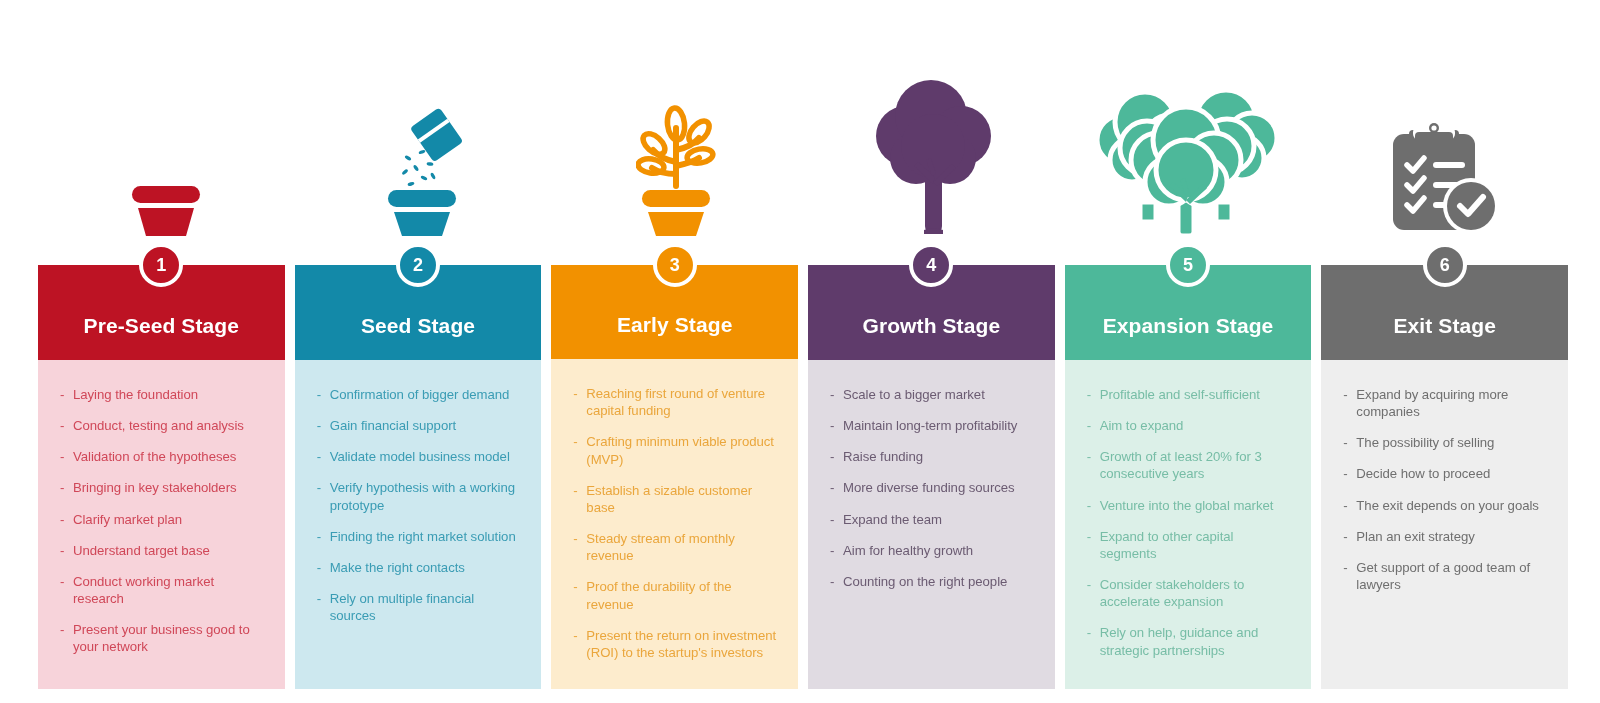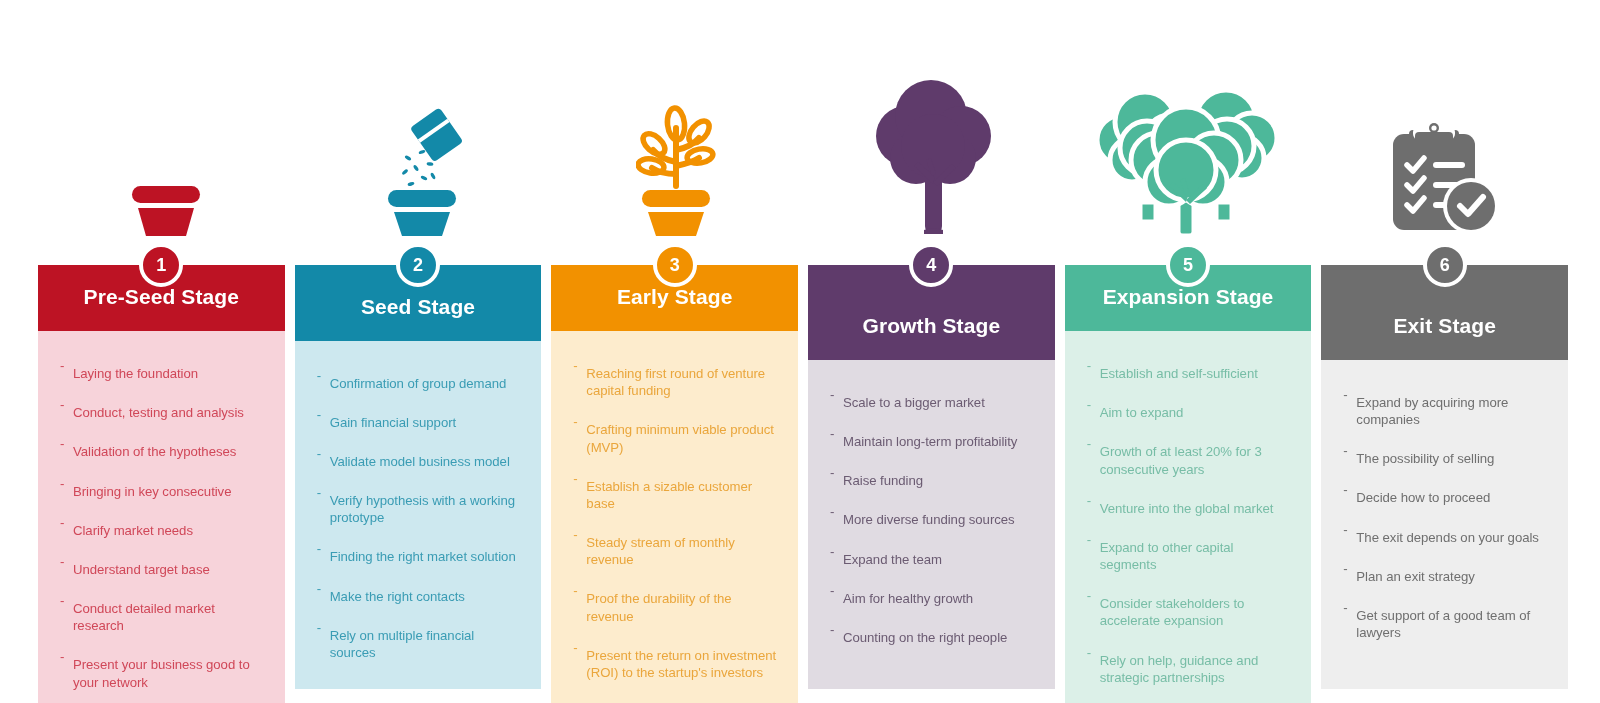--- a/index.html
+++ b/index.html
@@ -56,21 +56,20 @@
     justify-content:center;
     padding-bottom:23px;
   }
   .stage-title {
     color:#ffffff;
     font-size:21px;
     font-weight:bold;
     letter-spacing:0.1px;
     text-align:center;
     line-height:1.1;
-    margin-top:20px;
   }
   .stage-badge {
     position:absolute;
     top:-22px;
     left:50%;
     transform:translateX(-50%);
     width:44px; height:44px;
     border-radius:50%;
     border:4px solid #ffffff;
     display:flex;
@@ -91,21 +90,21 @@
     display:flex;
     font-size:13.2px;
     line-height:1.30;
     margin-bottom:14px;
     letter-spacing:-0.05px;
   }
   .bullet-dash {
     flex:0 0 auto;
     width:13px;
   }
-  .bullet-text { flex:1 1 auto;margin-top:8px; }
+  .bullet-text { flex:1 1 auto; }
 </style>
 </head>
 <body>
 
 <div id="infographic">
 
   <div class="icon-row">
 
     <div class="icon-cell">
       <svg width="76" height="72" viewBox="0 0 76 72">
@@ -259,52 +258,52 @@
         <div class="bullet">
             <span class="bullet-dash">-</span>
             <span class="bullet-text">Conduct, testing and analysis</span>
           </div>
         <div class="bullet">
             <span class="bullet-dash">-</span>
             <span class="bullet-text">Validation of the hypotheses</span>
           </div>
         <div class="bullet">
             <span class="bullet-dash">-</span>
-            <span class="bullet-text">Bringing in key consecutive</span>
-          </div>
-        <div class="bullet">
-            <span class="bullet-dash">-</span>
-            <span class="bullet-text">Clarify market needs</span>
+            <span class="bullet-text">Bringing in key stakeholders</span>
+          </div>
+        <div class="bullet">
+            <span class="bullet-dash">-</span>
+            <span class="bullet-text">Clarify market plan</span>
           </div>
         <div class="bullet">
             <span class="bullet-dash">-</span>
             <span class="bullet-text">Understand target base</span>
           </div>
         <div class="bullet">
             <span class="bullet-dash">-</span>
-            <span class="bullet-text">Conduct detailed market research</span>
+            <span class="bullet-text">Conduct working market research</span>
           </div>
         <div class="bullet">
             <span class="bullet-dash">-</span>
             <span class="bullet-text">Present your business good to your network</span>
           </div>
       </div>
     </div>
 
     <div class="column">
       <div class="stage-header" style="background:#1389a8;">
         <div class="stage-badge" style="background:#1389a8;">
           <span>2</span>
         </div>
         <div class="stage-title">Seed Stage</div>
       </div>
       <div class="stage-body" style="background:#cde8ef;color:#3a9cb4;">
         <div class="bullet">
             <span class="bullet-dash">-</span>
-            <span class="bullet-text">Confirmation of group demand</span>
+            <span class="bullet-text">Confirmation of bigger demand</span>
           </div>
         <div class="bullet">
             <span class="bullet-dash">-</span>
             <span class="bullet-text">Gain financial support</span>
           </div>
         <div class="bullet">
             <span class="bullet-dash">-</span>
             <span class="bullet-text">Validate model business model</span>
           </div>
         <div class="bullet">
@@ -403,21 +402,21 @@
     <div class="column">
       <div class="stage-header" style="background:#4db89a;">
         <div class="stage-badge" style="background:#4db89a;">
           <span>5</span>
         </div>
         <div class="stage-title">Expansion Stage</div>
       </div>
       <div class="stage-body" style="background:#dcf0e8;color:#77bda6;">
         <div class="bullet">
             <span class="bullet-dash">-</span>
-            <span class="bullet-text">Establish and self-sufficient</span>
+            <span class="bullet-text">Profitable and self-sufficient</span>
           </div>
         <div class="bullet">
             <span class="bullet-dash">-</span>
             <span class="bullet-text">Aim to expand</span>
           </div>
         <div class="bullet">
             <span class="bullet-dash">-</span>
             <span class="bullet-text">Growth of at least 20% for 3 consecutive years</span>
           </div>
         <div class="bullet">

